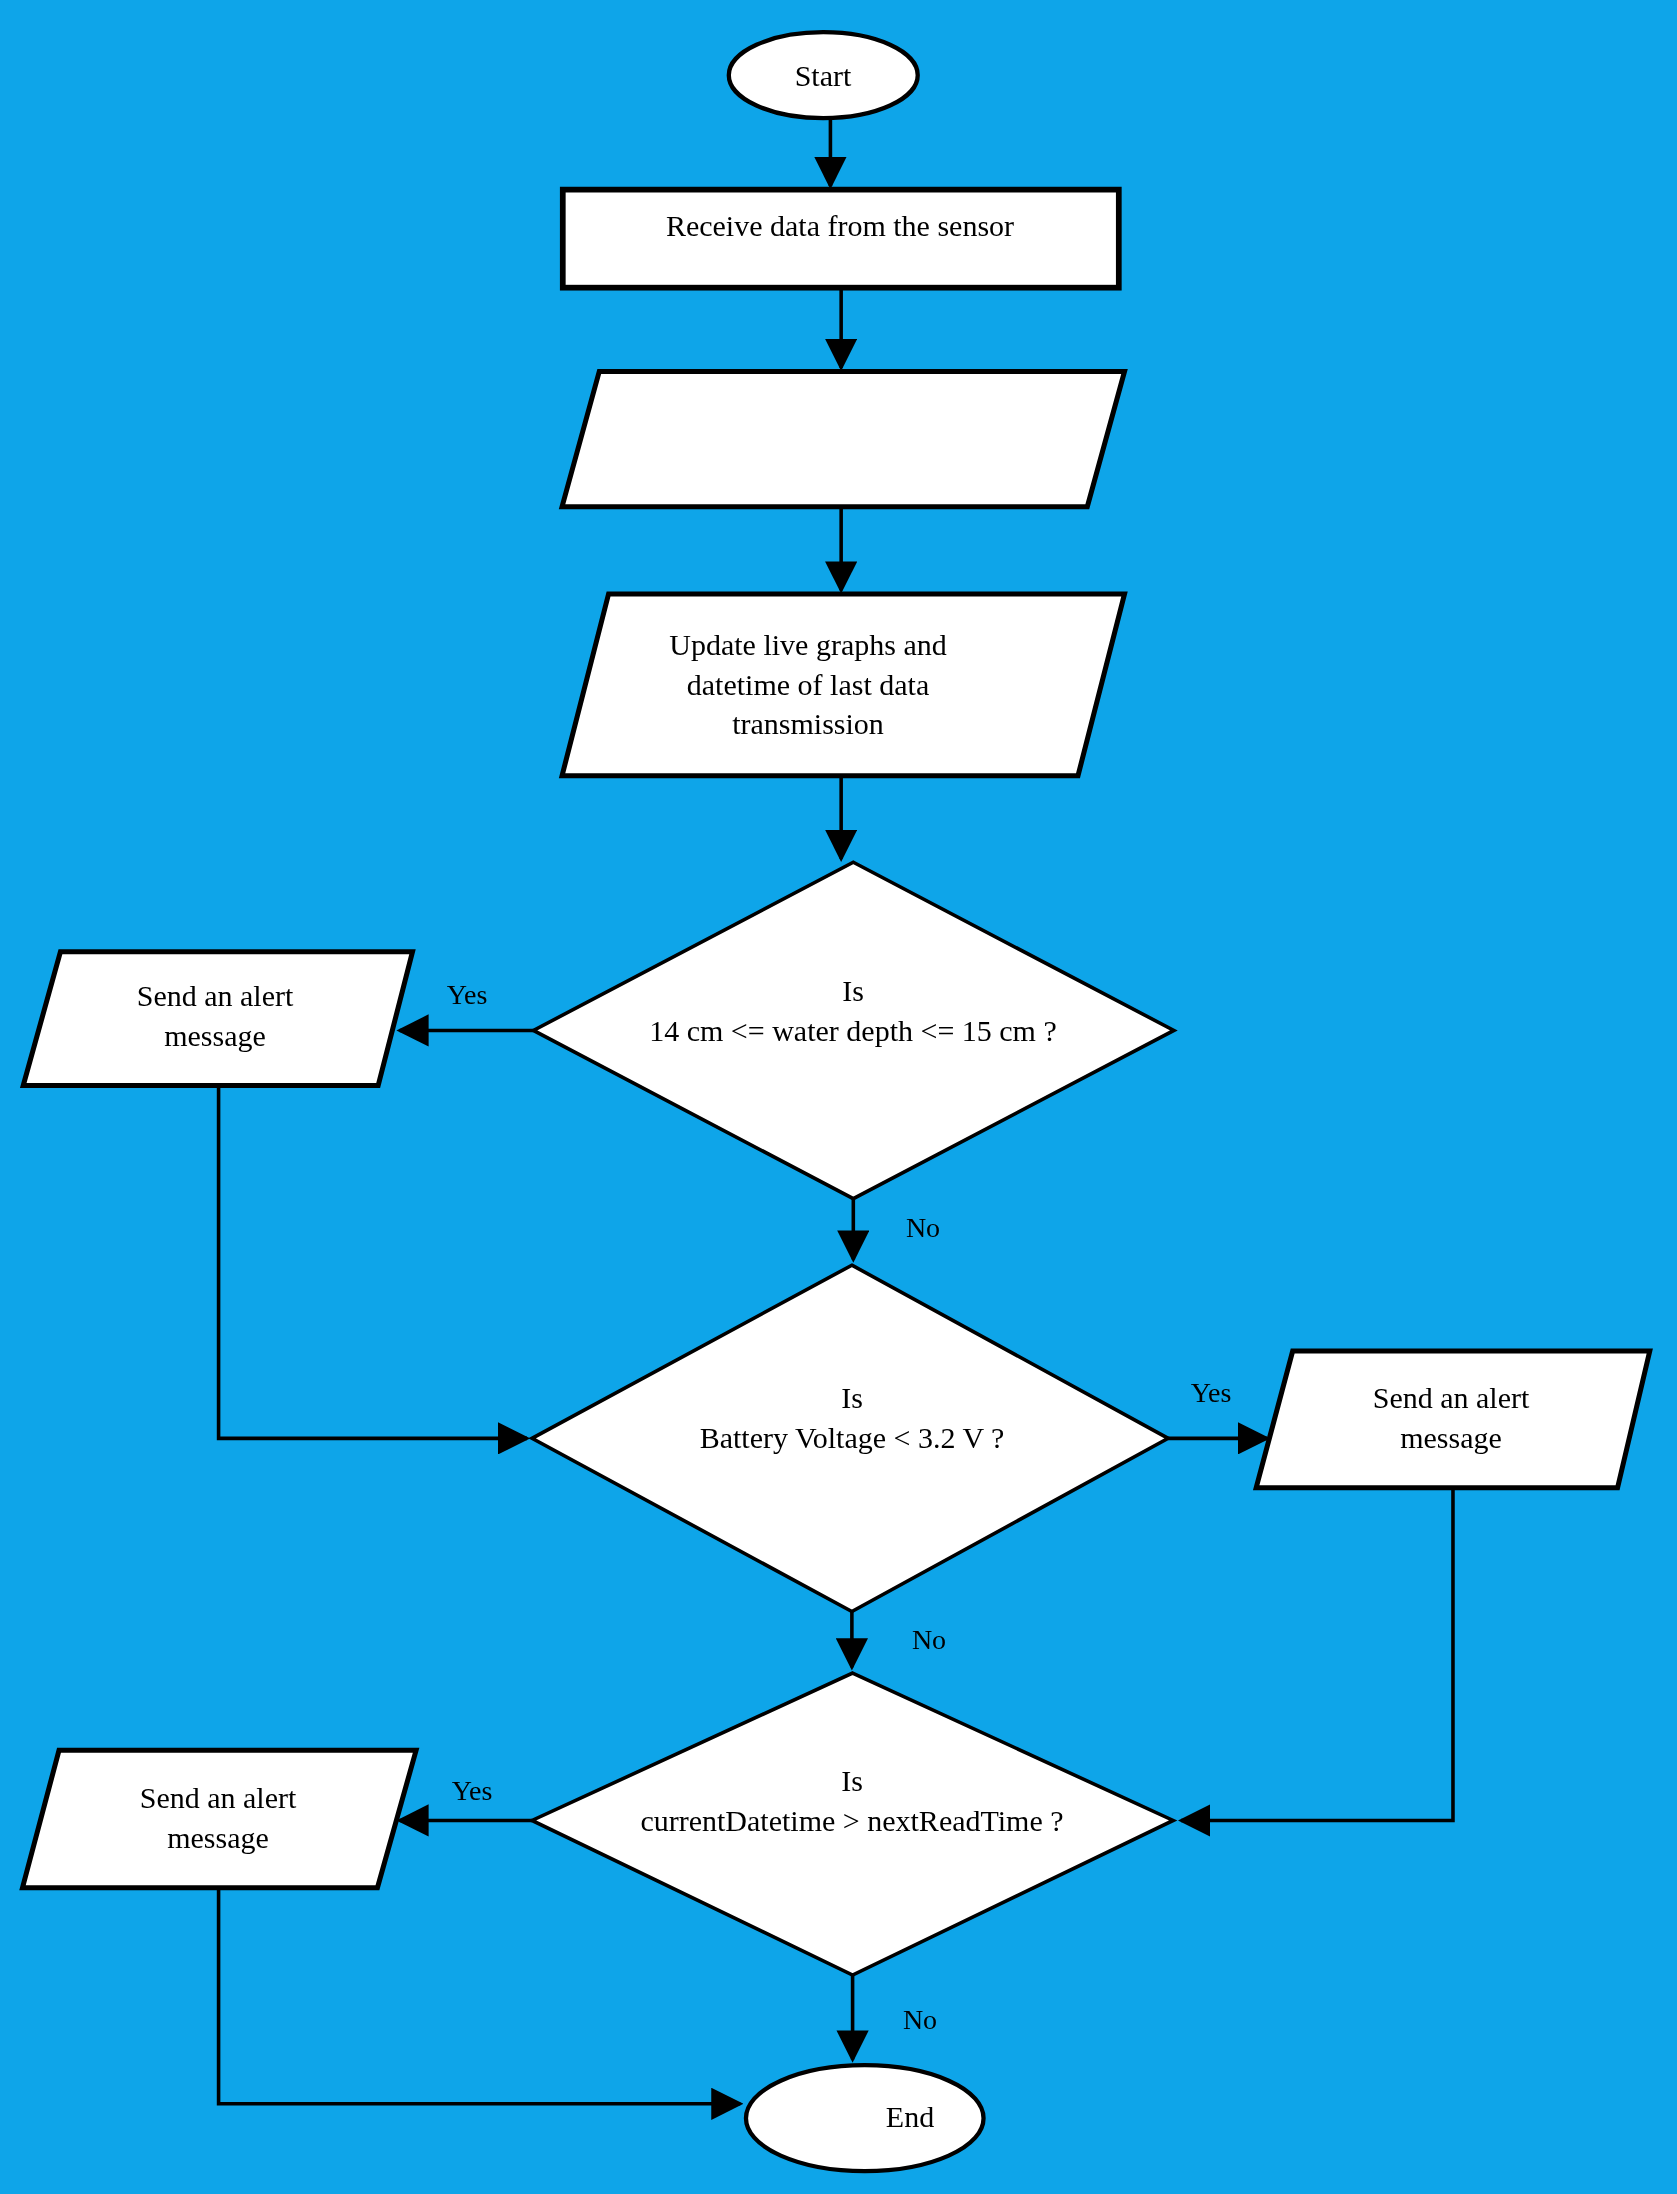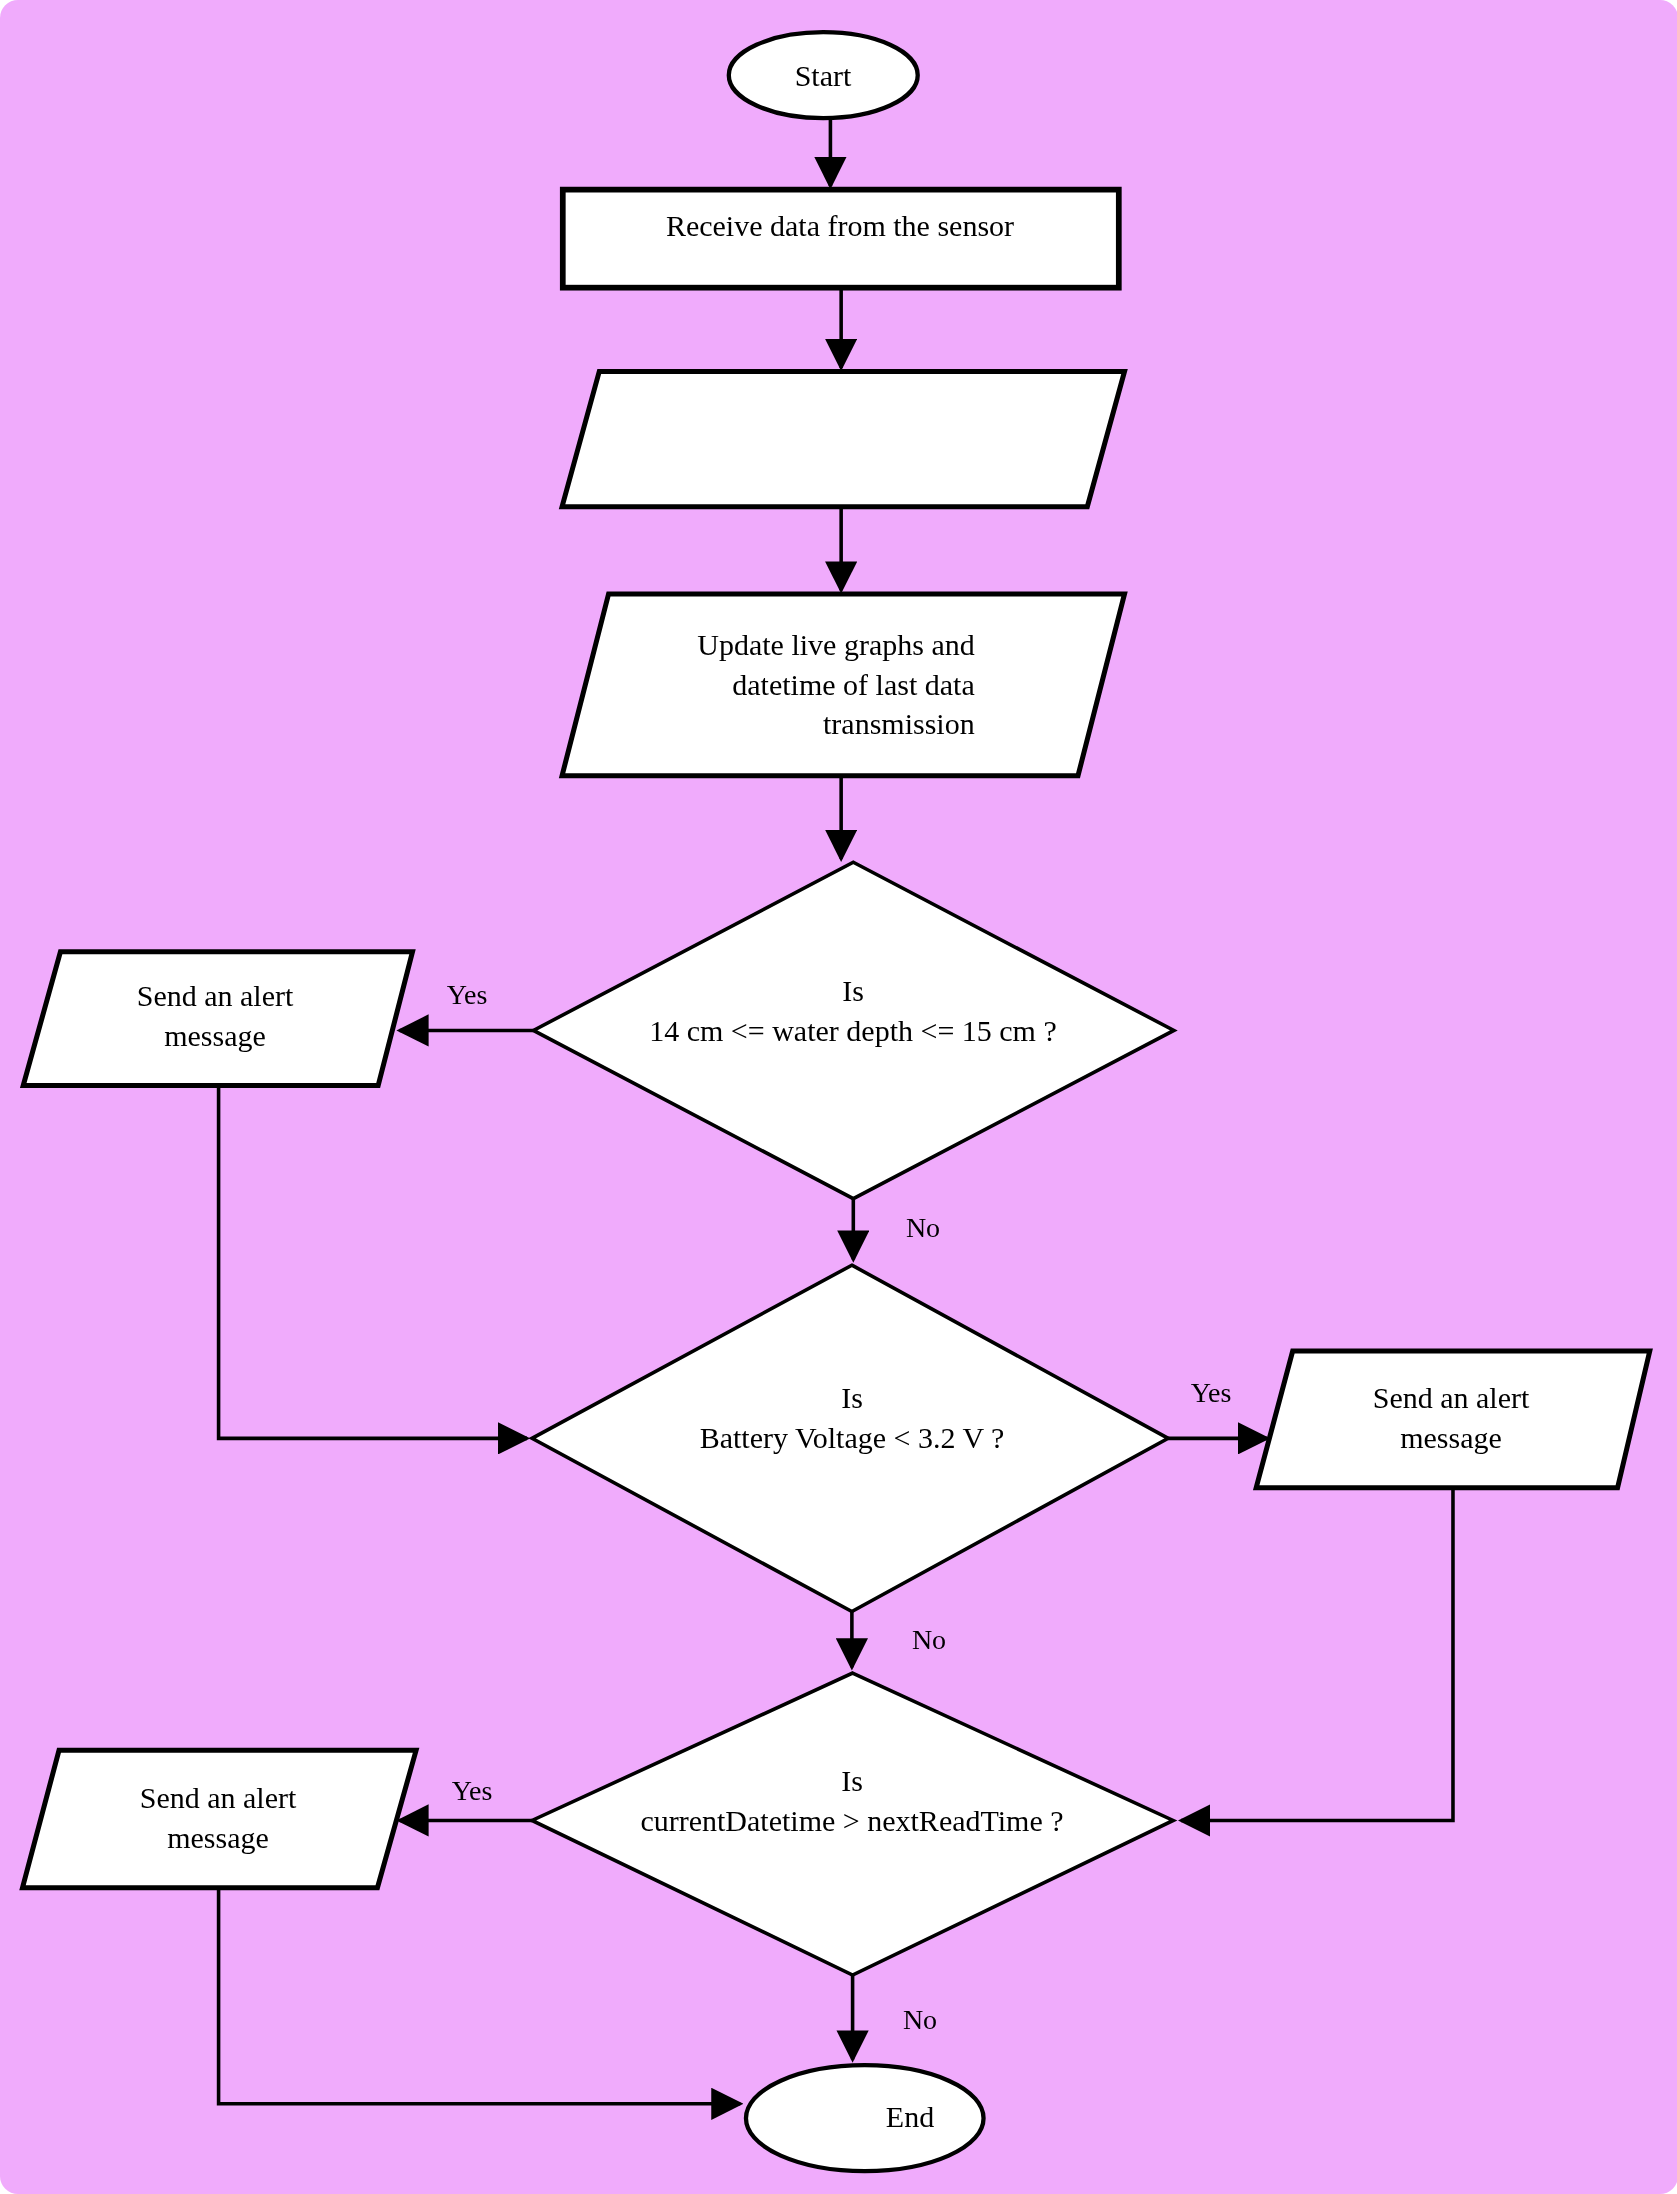--- a/index.html
+++ b/index.html
@@ -1,16 +1,16 @@
 <!DOCTYPE html>
 <html style="font-size:11.5px"><head>
 <meta charset="utf-8">
 <style>
   html,body{margin:0;padding:0;background:#ffffff;}
-  #canvas{position:relative;width:1678px;height:2194px;background:#f0abfc;overflow:hidden;border-radius:18px;}
+  #canvas{position:relative;width:1678px;height:2194px;background:#0ea5e9;overflow:hidden;}
   #diagram-svg{position:absolute;left:0;top:0;}
   .lbl{
     position:absolute;
     transform:translate(-50%,-50%);
     font-family:"Liberation Serif","DejaVu Serif",serif;
     font-size:30px;
     line-height:1.32;
     color:#000000;
     text-align:center;
     white-space:pre-line;
@@ -71,21 +71,21 @@
 
     <polygon points="1191,2338 1639,2544 1191,2760 743,2544" fill="#ffffff" stroke="#000000" stroke-width="5"></polygon>
 
     <polygon points="82,2446 581,2446 527,2638 31,2638" fill="#ffffff" stroke="#000000" stroke-width="7"></polygon>
 
     <ellipse cx="1208" cy="2960" rx="166" ry="74" fill="#ffffff" stroke="#000000" stroke-width="6"></ellipse>
   </svg>
 
   <div class="lbl" style="left:823px;top:76px;">Start</div>
   <div class="lbl" style="left:840px;top:226px;">Receive data from the sensor</div>
-  <div class="lbl" style="left:836px;top:684px;text-align:right;">Update live graphs and
+  <div class="lbl" style="left:808px;top:684px;">Update live graphs and
 datetime of last data
 transmission</div>
   <div class="lbl" style="left:853px;top:1011px;">Is
 14 cm &lt;= water depth &lt;= 15 cm ?</div>
   <div class="lbl" style="left:215px;top:1016px;">Send an alert
 message</div>
   <div class="lbl" style="left:852px;top:1418px;">Is
 Battery Voltage &lt; 3.2 V ?</div>
   <div class="lbl" style="left:1451px;top:1418px;">Send an alert
 message</div>

